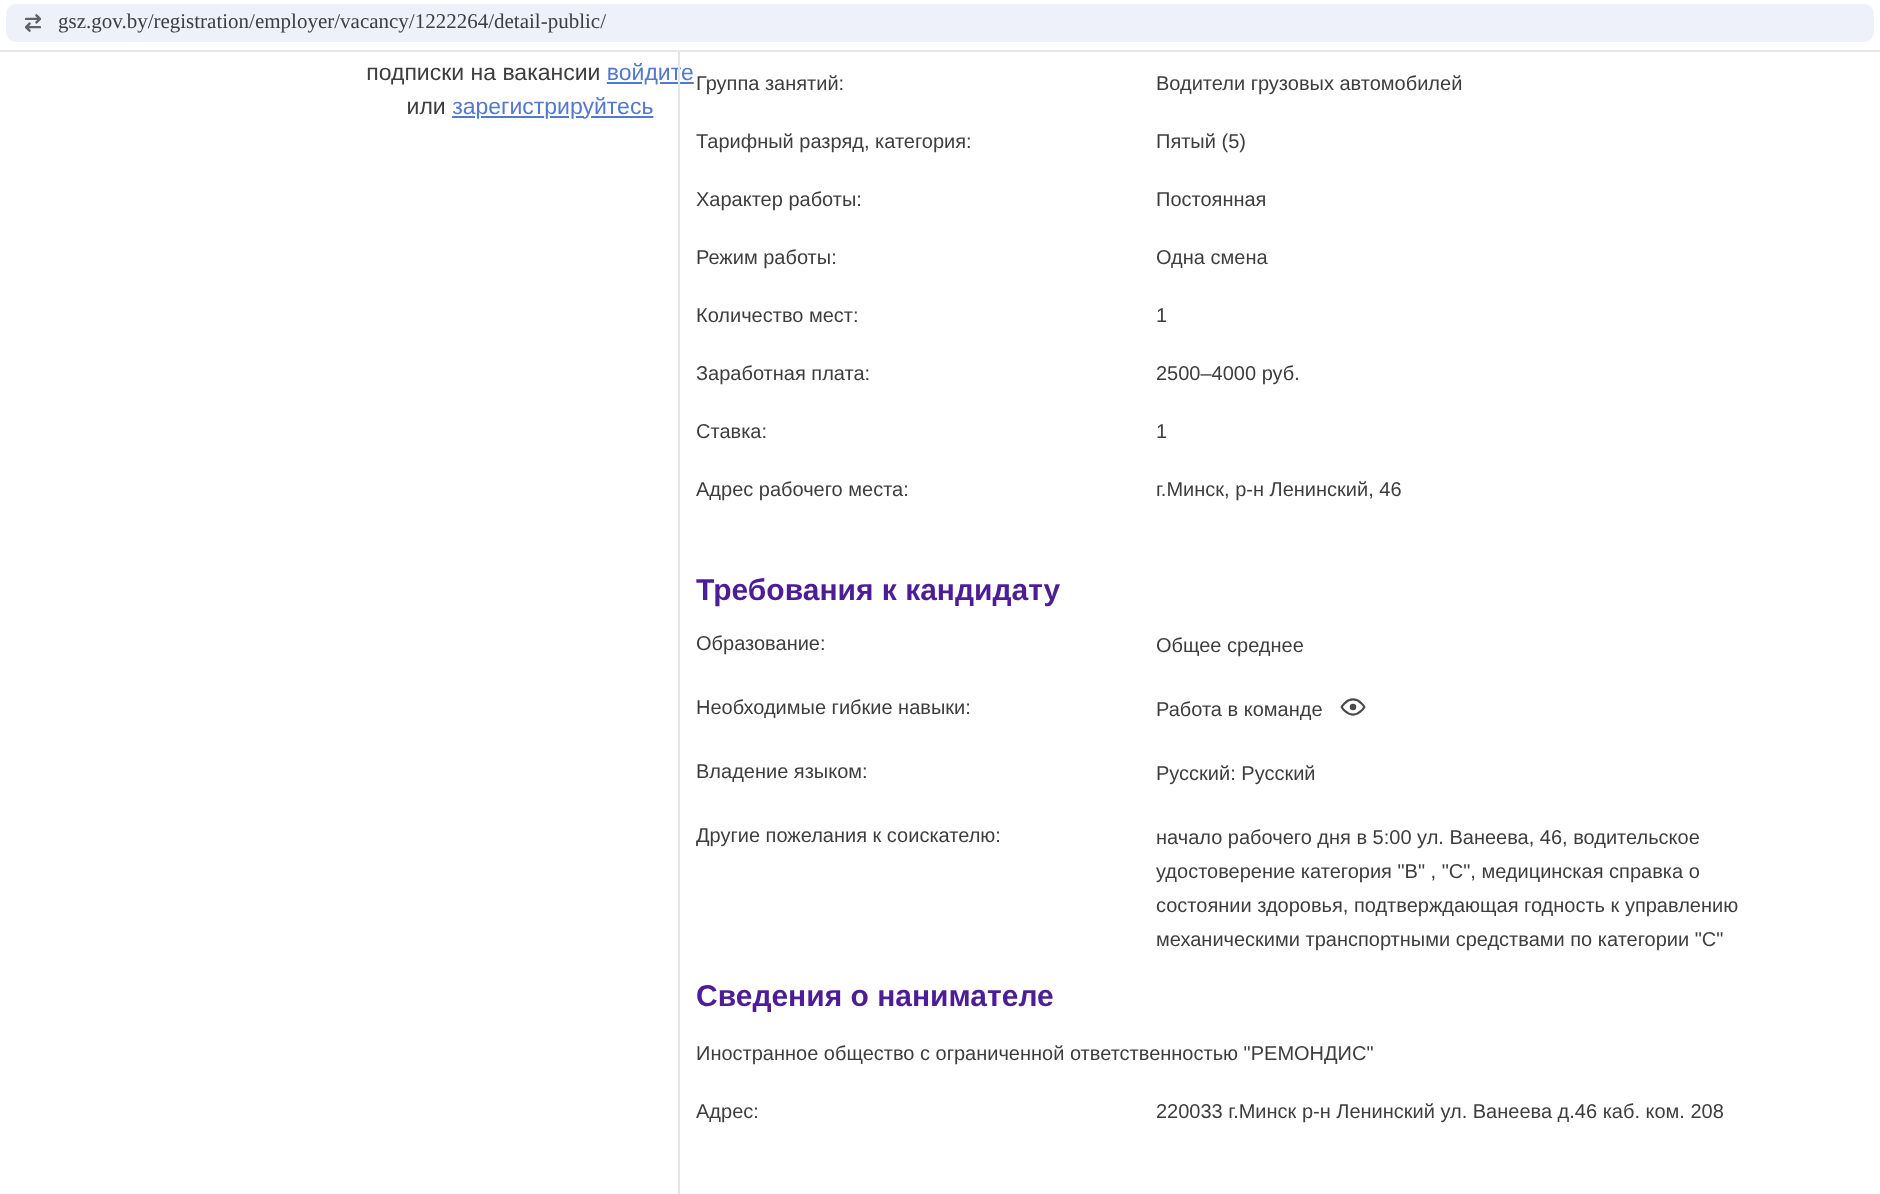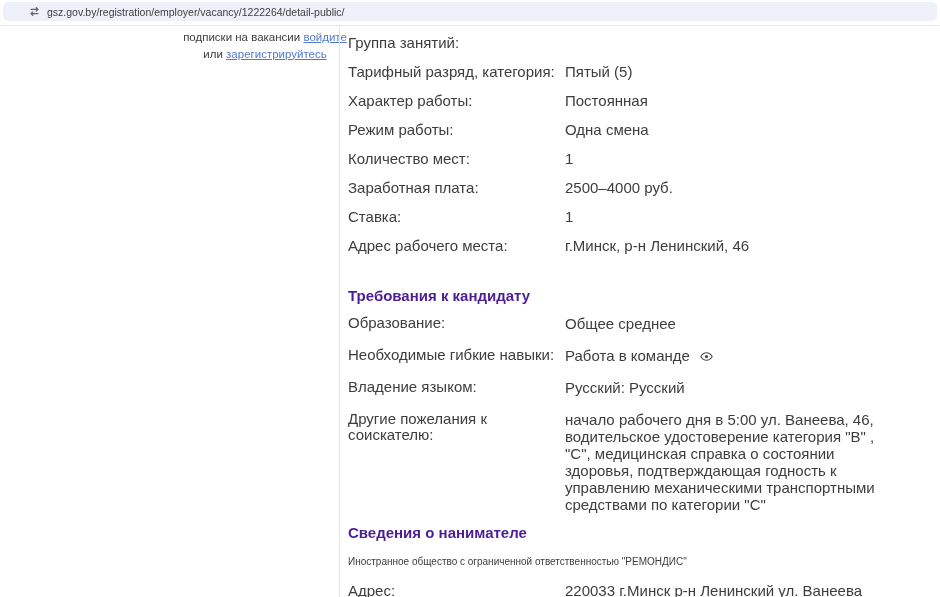--- a/index.html
+++ b/index.html
@@ -10,21 +10,21 @@
     color: #3d3d3d;
     overflow: hidden;
     position: relative;
   }
 
   
   .urlbar {
     position: absolute; top: 2px; left: 3px; right: 3px; height: 19px;
     background: #eef1f9; border-radius: 5px;
     display: flex; align-items: center; gap: 7px;
-    padding: 0 26px; box-sizing: border-box;
+    padding: 0 8px; box-sizing: border-box; font-family: Liberation Serif, serif;
   }
   .swap-icon { display: inline-flex; align-items: center; }
   .url-text { font-size: 10.5px; color: #3c4043; white-space: nowrap; }
 
   .toolbar-line {
     position: absolute; top: 25px; left: 0; width: 100%;
     height: 1px; background: #e7e8ec;
   }
 
   
@@ -38,21 +38,21 @@
   .vdivider {
     position: absolute; left: 339px; top: 26px; bottom: 0;
     width: 1px; background: #e4e6ec;
   }
 
   
   .main {
     position: absolute; left: 348px; top: 26px; right: 6px; bottom: 0;
     padding-top: 9px; box-sizing: border-box;
   }
-  .row { display: flex; margin-bottom: 13px; font-size: 15px; line-height: 16px; }
+  .row { display: flex; margin-bottom: 13px; font-size: 10px; line-height: 16px; gap: 13px; }
   .row .lbl { width: 217px; flex: none; }
   .row .val { max-width: 320px; }
 
   .req-rows .row { margin-bottom: 15px; }
   .req-rows .row:last-child { margin-bottom: 10px; }
   .req-rows .row .val { line-height: 17px; }
 
   h2.section {
     font-size: 15px; font-weight: bold; color: #4c1d95;
     line-height: 20px; margin: 32px 0 9px 0;
@@ -82,20 +82,21 @@
   <span>подписки на вакансии </span><a class="link" style="color: rgb(83, 121, 207);">войдите</a><br>
   <span>или </span><a class="link" style="color: rgb(83, 121, 207);">зарегистрируйтесь</a>
 </div>
 
 <div class="vdivider"></div>
 
 <div class="main">
 
   <div class="row">
     <div class="lbl">Группа занятий:</div>
+    <div class="val">Водители грузовых автомобилей</div>
   </div>
   <div class="row">
     <div class="lbl">Тарифный разряд, категория:</div>
     <div class="val">Пятый (5)</div>
   </div>
   <div class="row">
     <div class="lbl">Характер работы:</div>
     <div class="val">Постоянная</div>
   </div>
   <div class="row">

